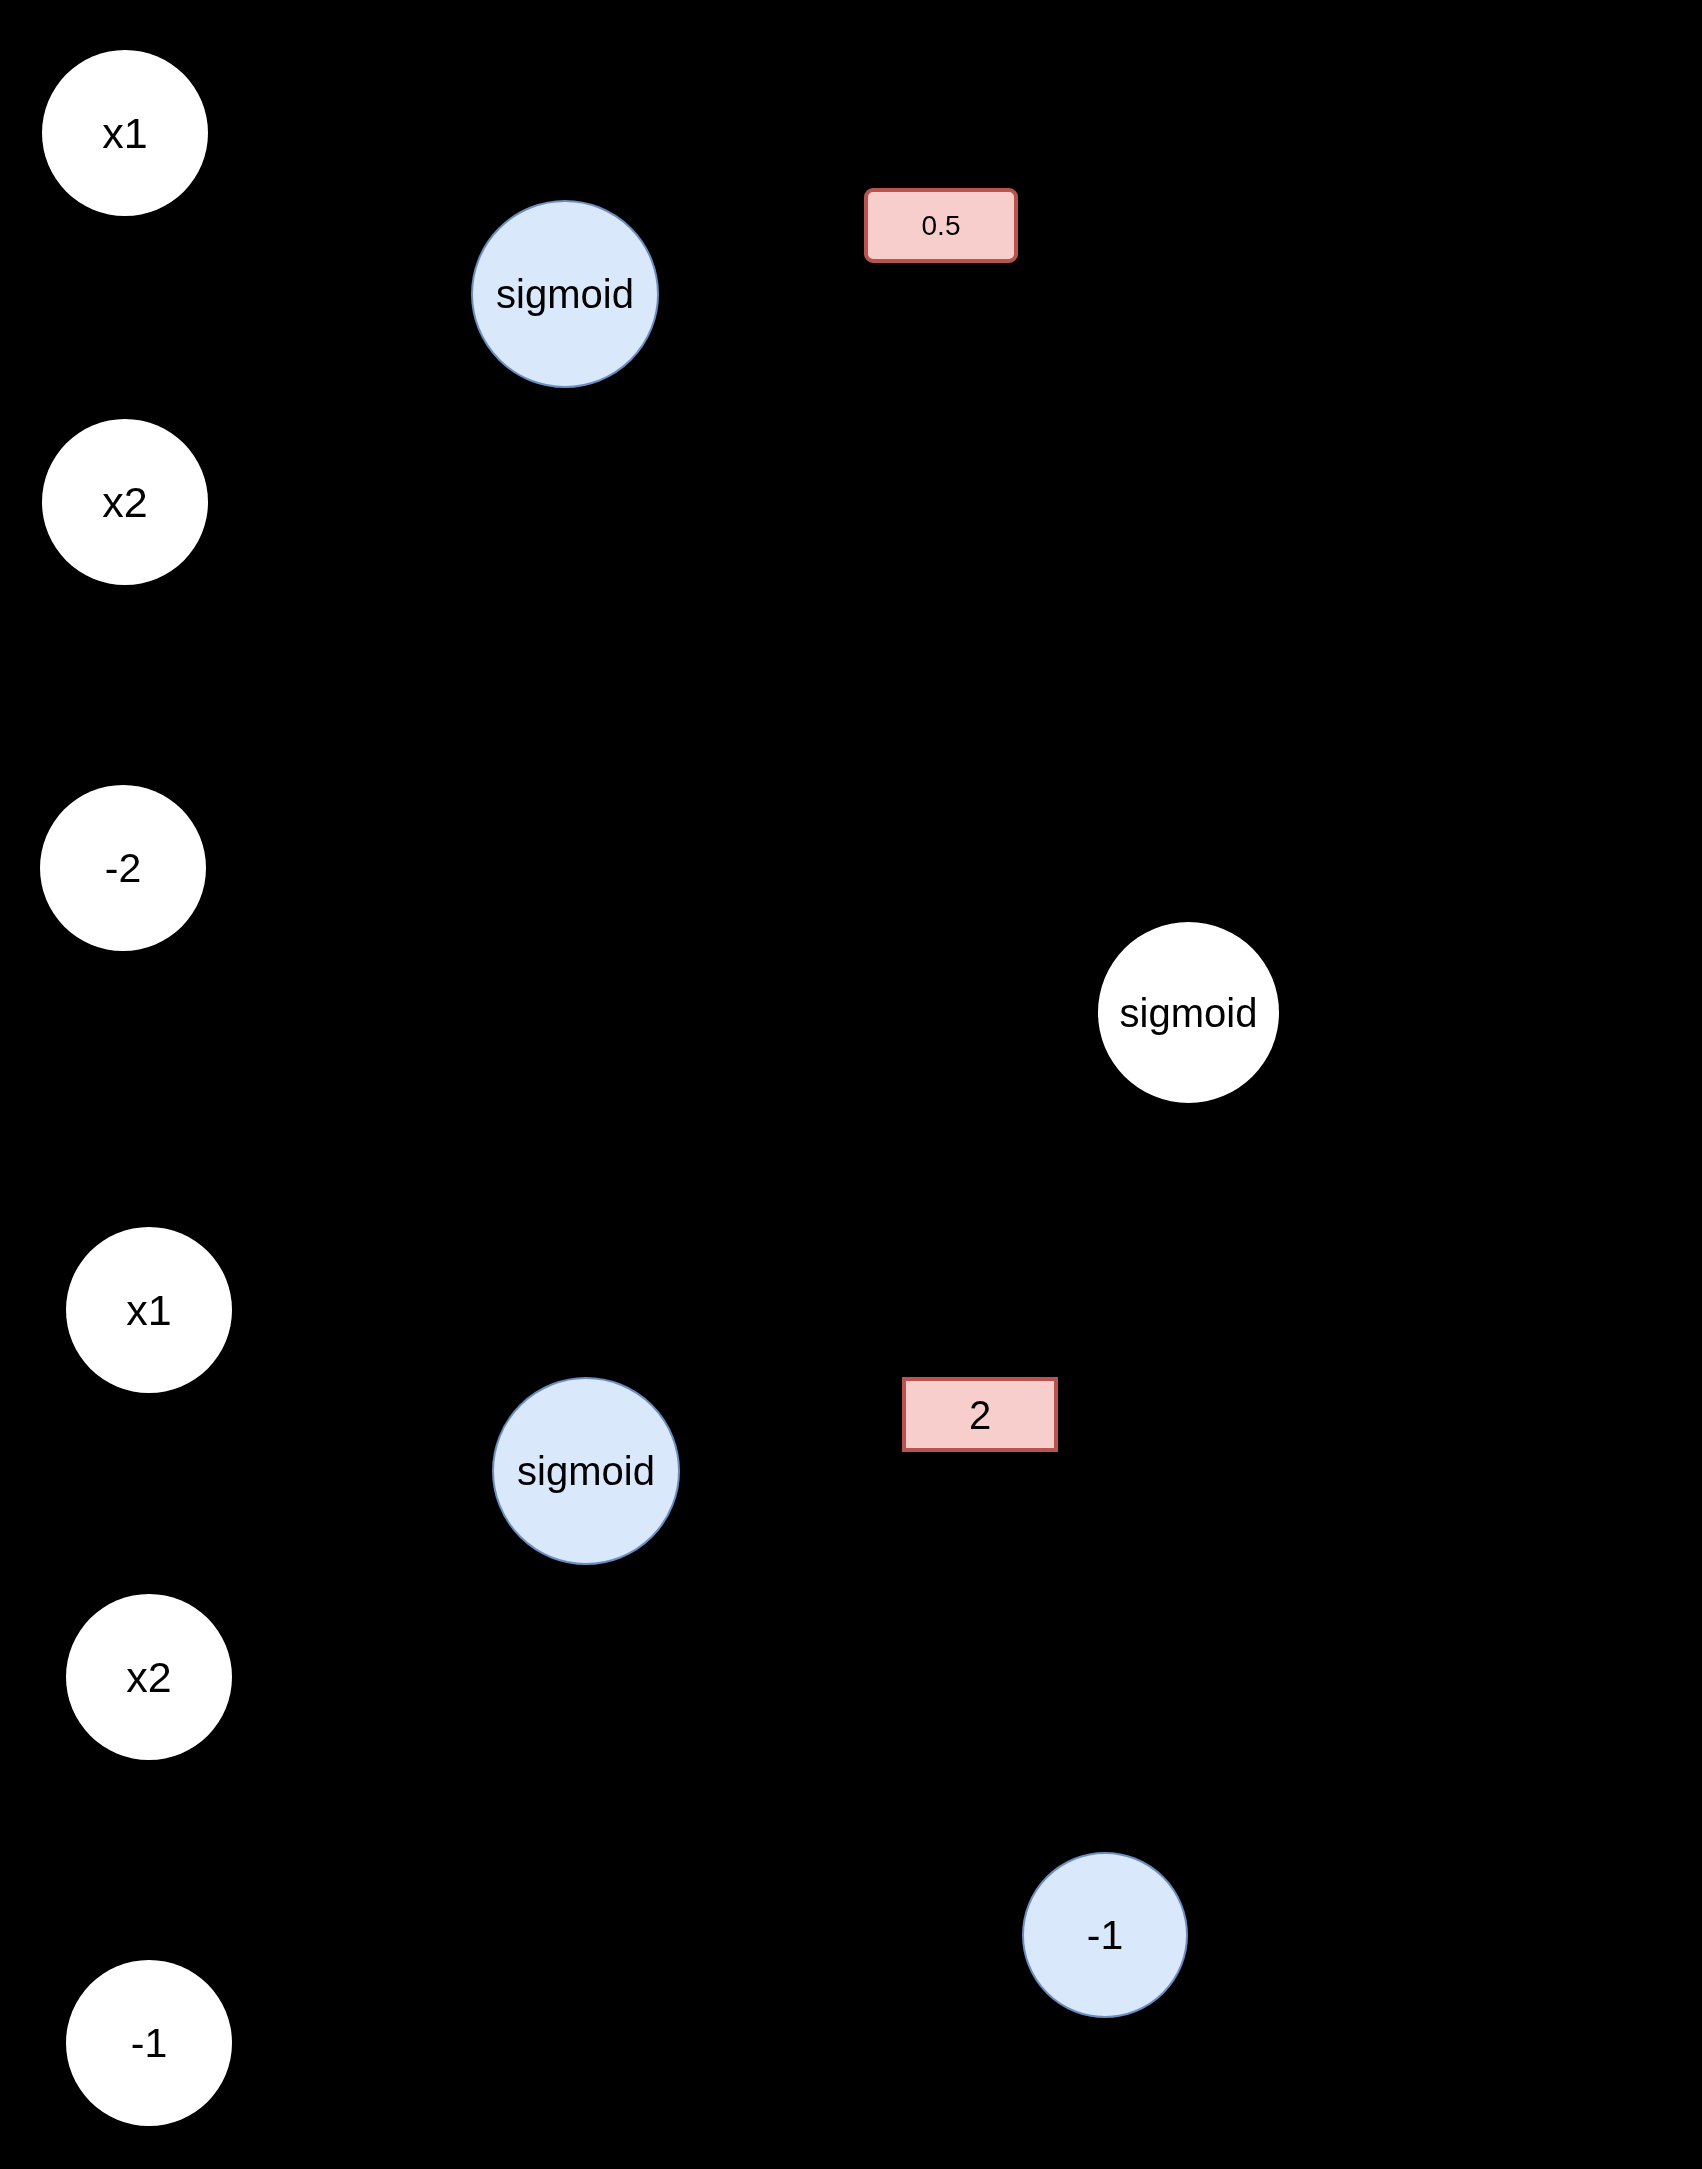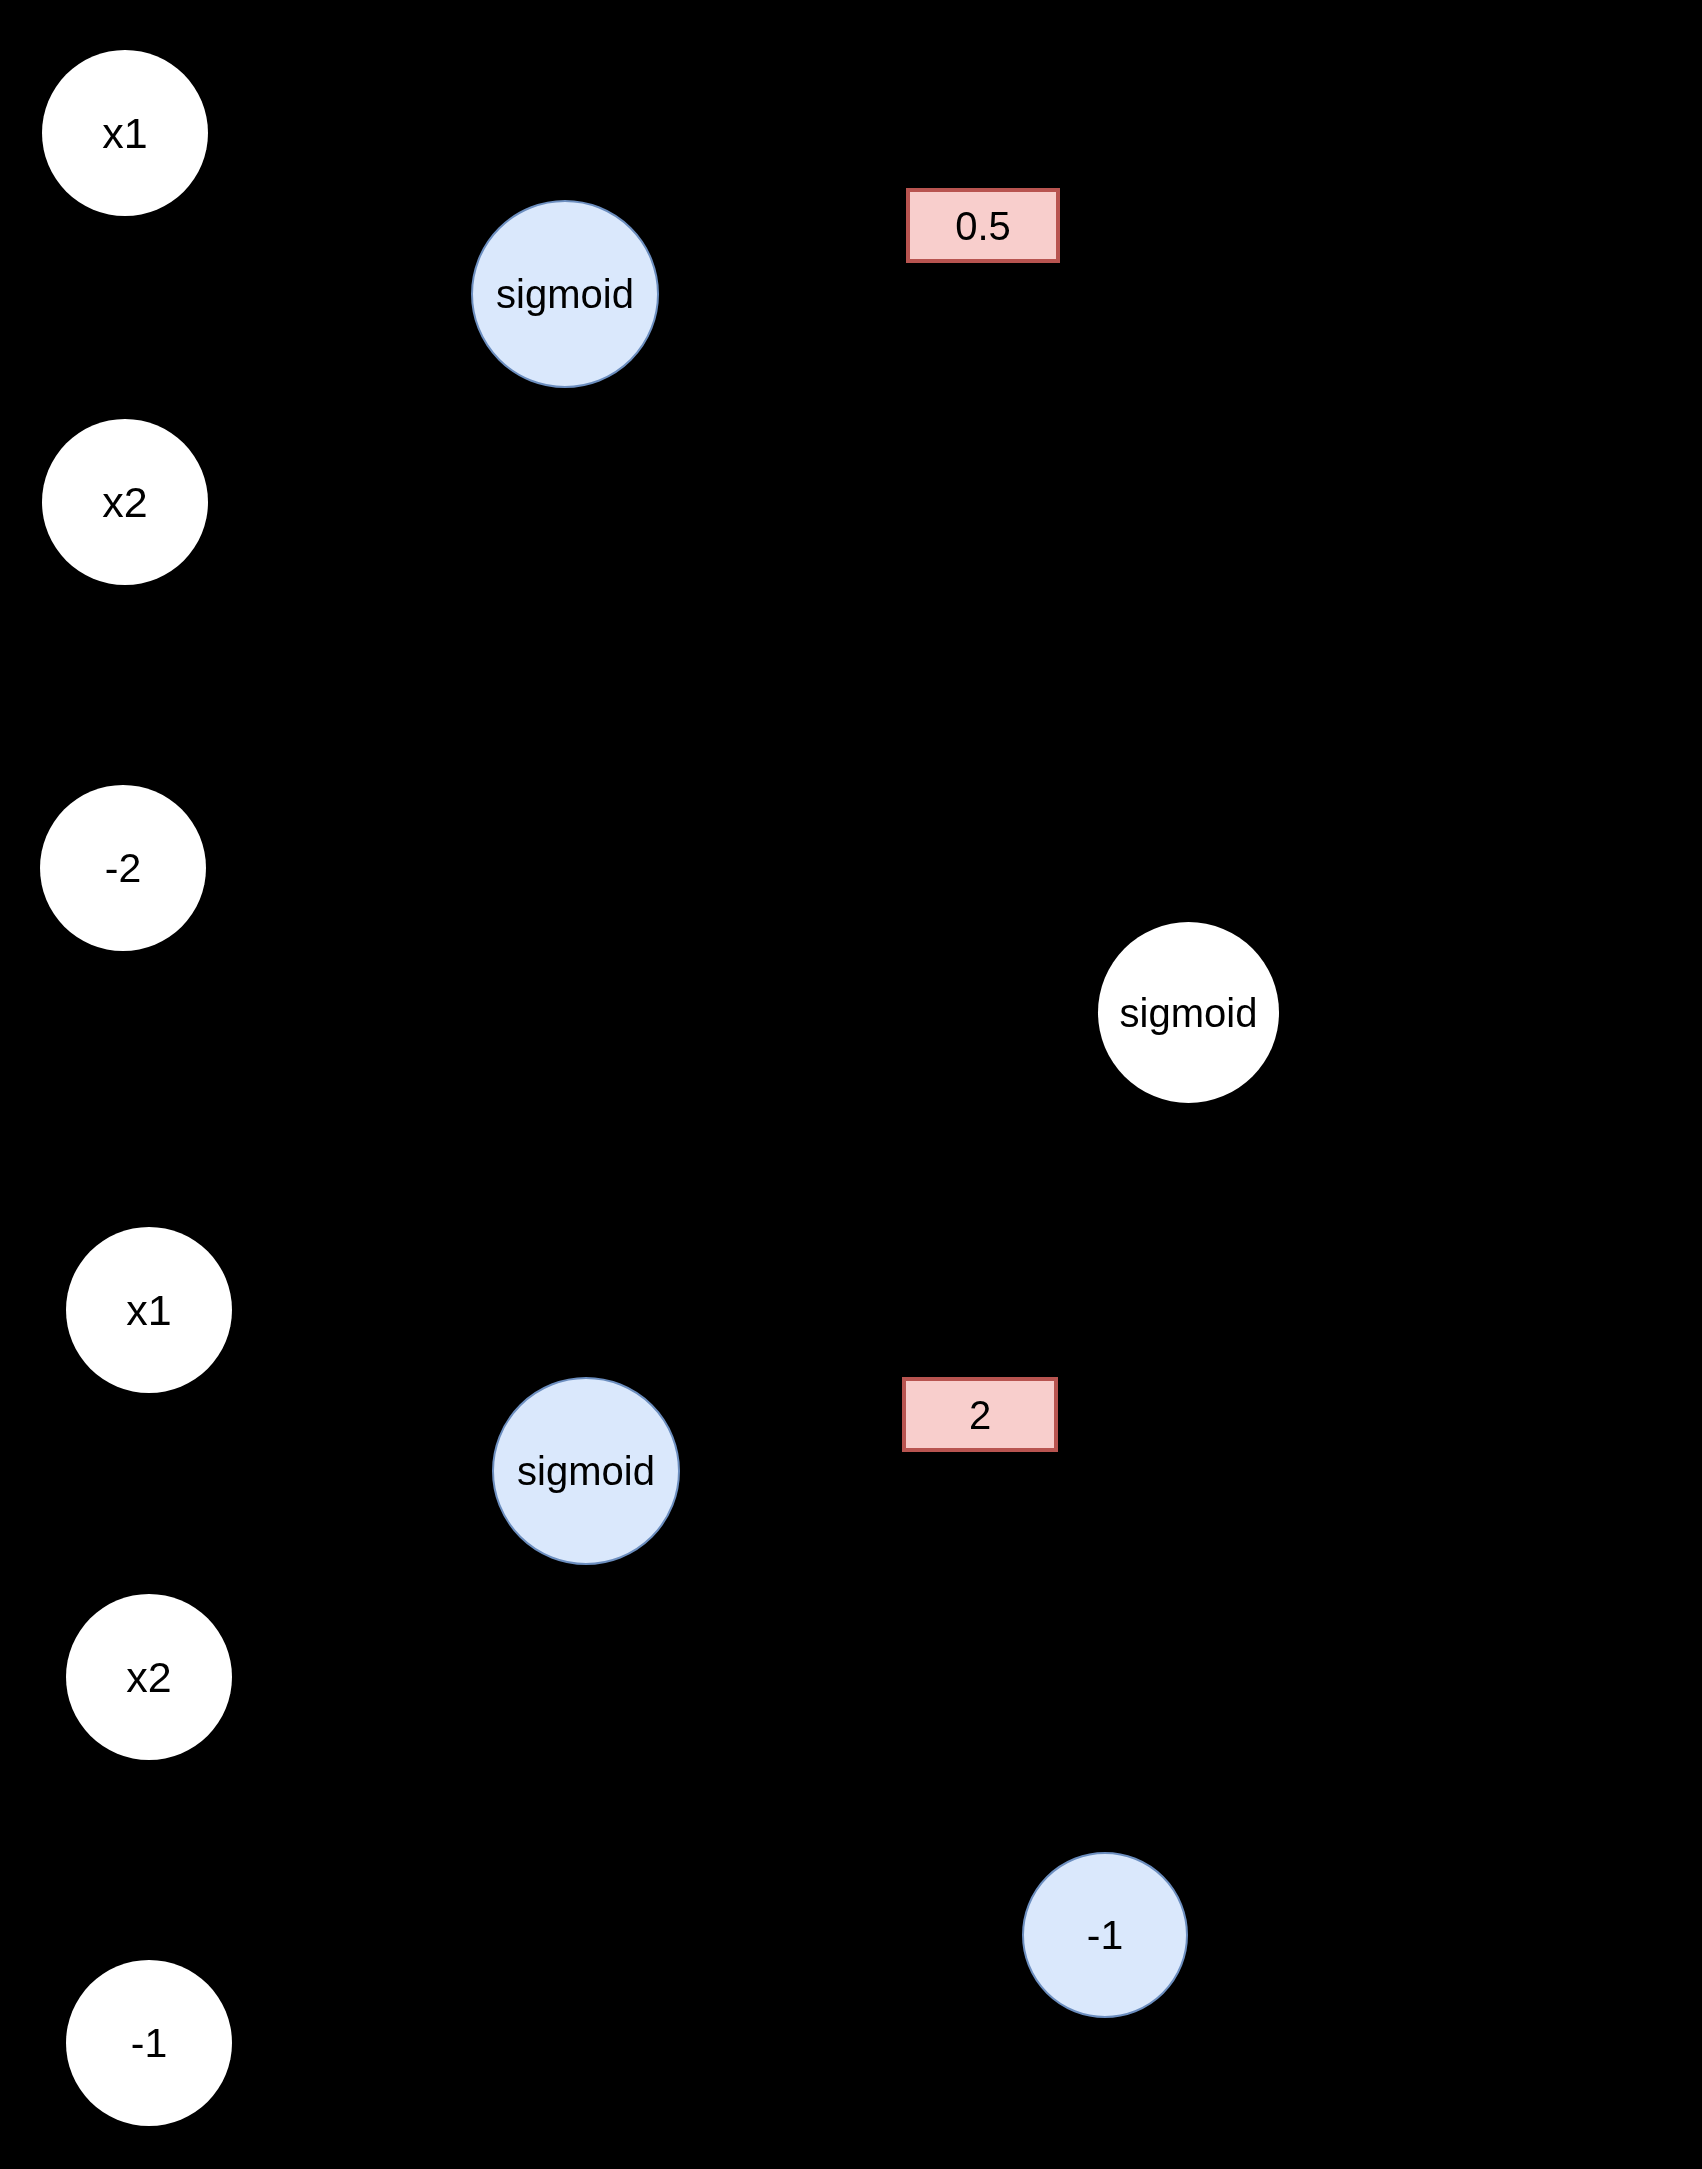--- a/index.html
+++ b/index.html
@@ -73,21 +73,21 @@
     </div>
     <div class="node ellipse node-white" style="left: 66px; top: 1594px; width: 166px; height: 166px; font-size: 43px;">
       <span class="node-label">x2</span>
     </div>
     <div class="node ellipse node-white" style="left: 66px; top: 1960px; width: 166px; height: 166px; font-size: 41px;">
       <span class="node-label">-1</span>
     </div>
     <div class="node ellipse node-blue" style="left: 471px; top: 200px; width: 188px; height: 188px; font-size: 40px;">
       <span class="node-label">sigmoid</span>
     </div>
-    <div class="node node-pink" style="left: 906px; top: 188px; width: 154px; height: 75px; font-size: 40px;">
+    <div class="node node-pink" style="left: 864px; top: 188px; width: 154px; height: 75px; font-size: 28px; border-radius: 9px;">
       <span class="node-label">0.5</span>
     </div>
     <div class="node ellipse node-white" style="left: 1098px; top: 922px; width: 181px; height: 181px; font-size: 40px;">
       <span class="node-label">sigmoid</span>
     </div>
     <div class="node ellipse node-blue" style="left: 492px; top: 1377px; width: 188px; height: 188px; font-size: 40px;">
       <span class="node-label">sigmoid</span>
     </div>
     <div class="node node-pink" style="left: 902px; top: 1377px; width: 156px; height: 75px; font-size: 40px;">
       <span class="node-label">2</span>

